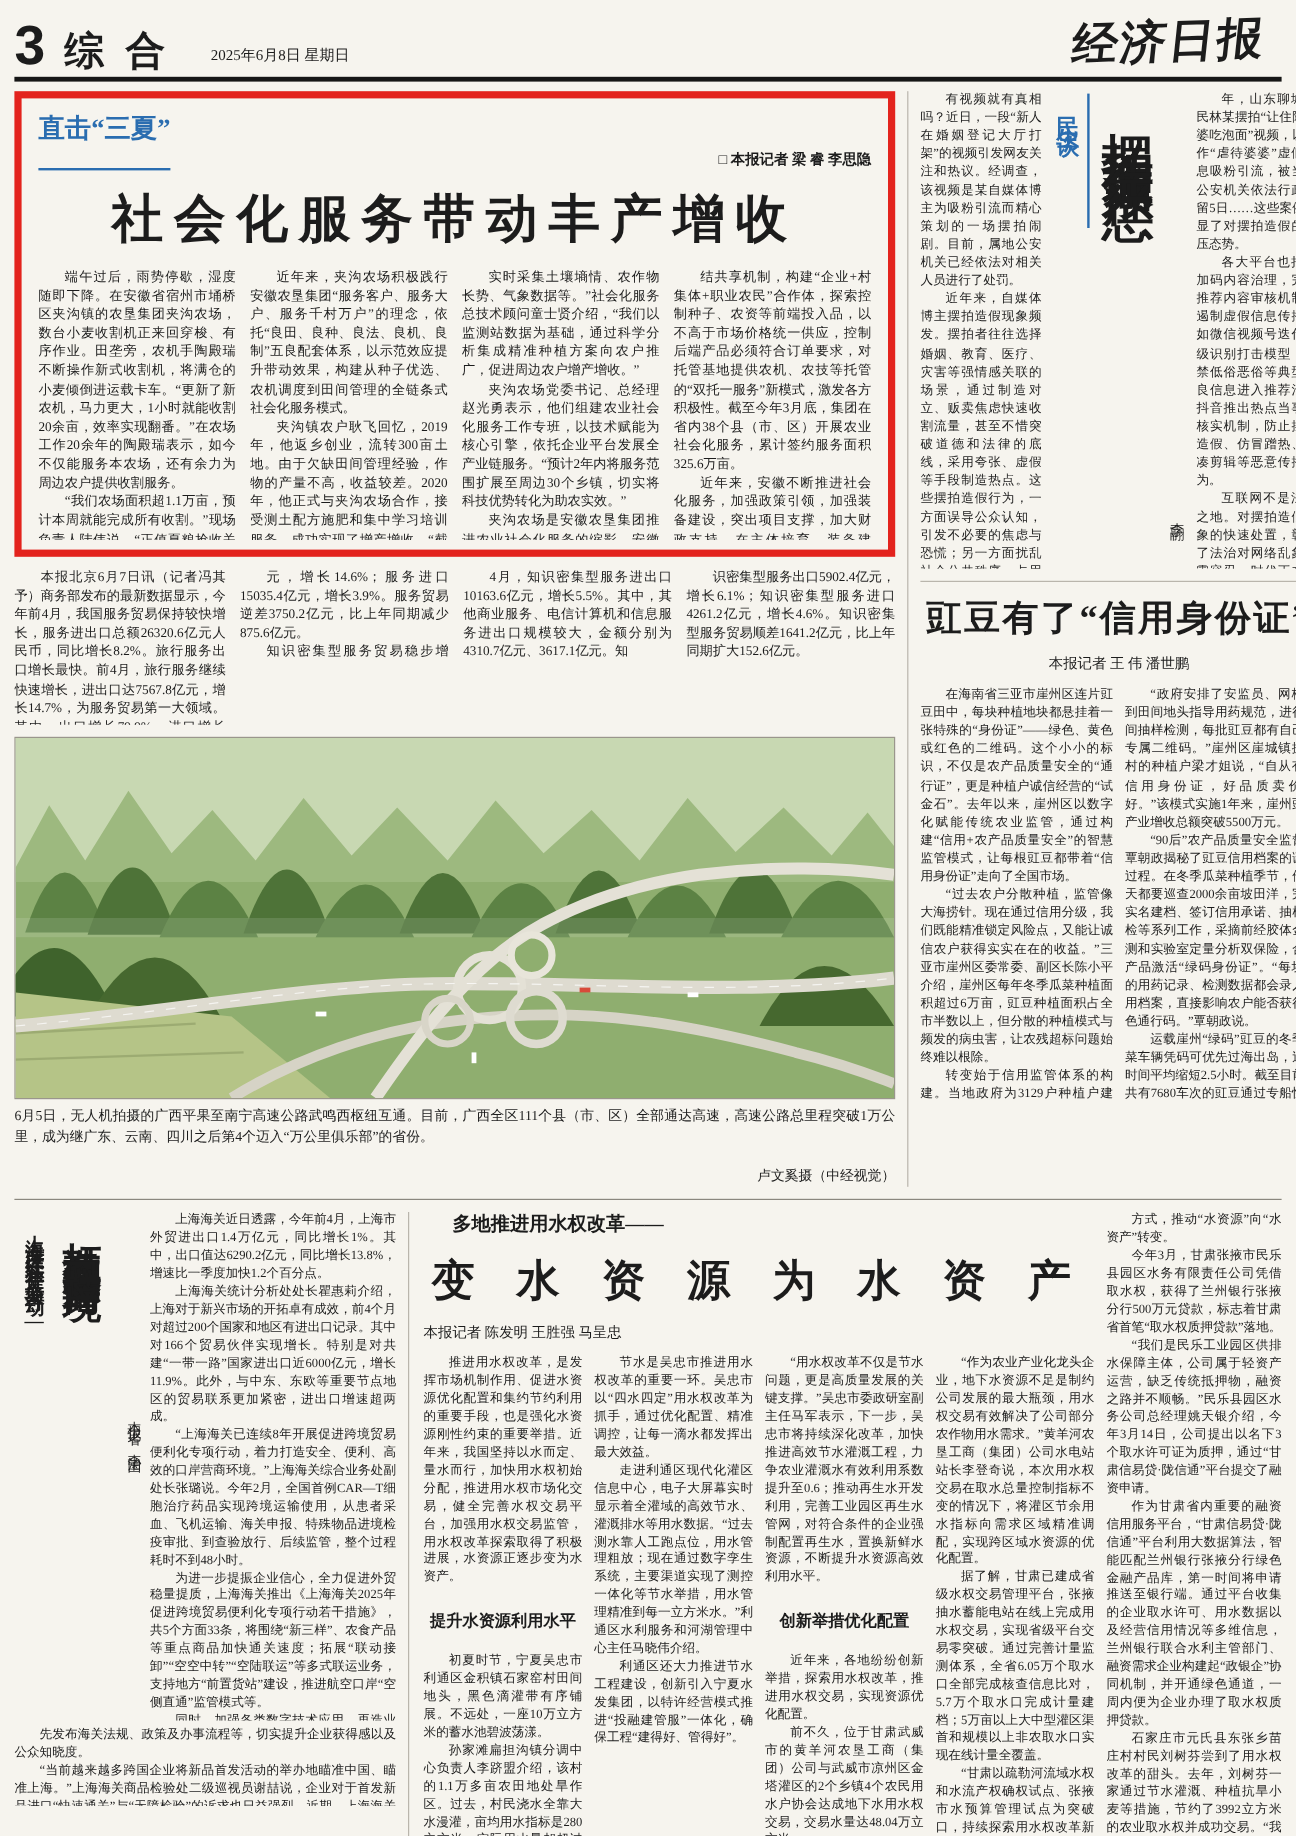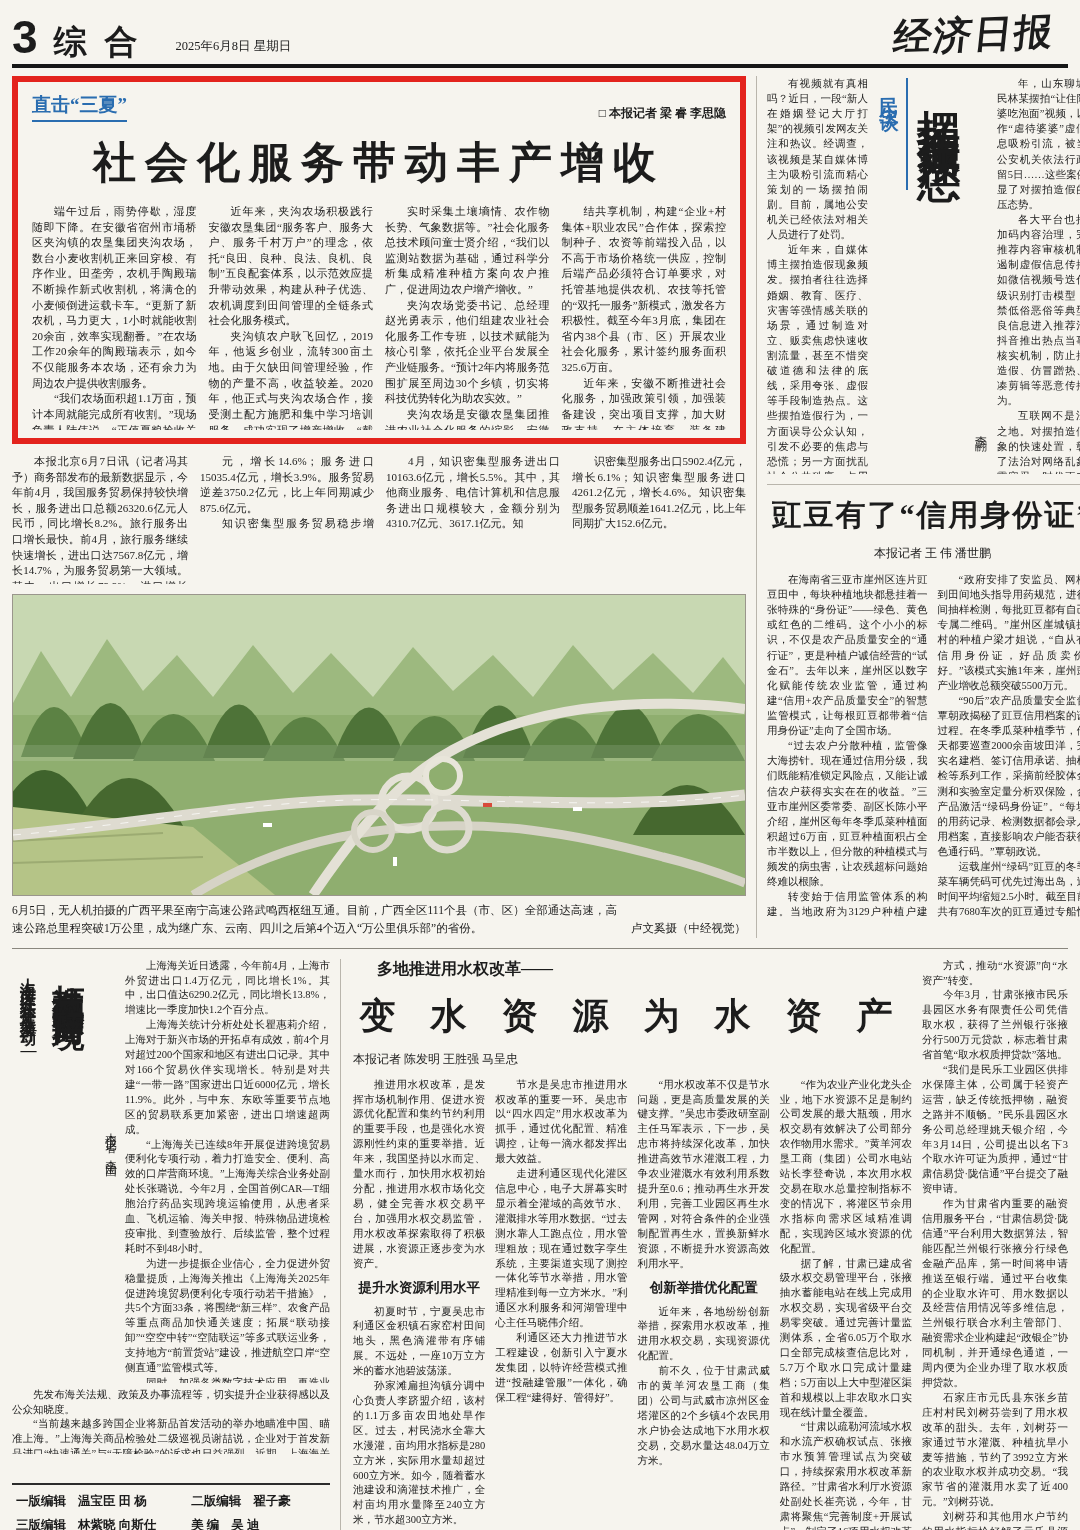--- a/index.html
+++ b/index.html
@@ -2,37 +2,37 @@
 <html><head>
 <meta charset="utf-8">
 <style>
   html,body{margin:0;padding:0;background:#dddbd5;}
   .page{position:relative;width:1080px;height:1530px;box-sizing:border-box;margin:0 auto;
         padding:6px 12px;background:#f6f4ee;color:#1c1c1c;overflow:hidden;
         font-family:"Liberation Serif","DejaVu Serif",serif;}
   .jtext{text-align:justify;}
   .para{margin:0;text-indent:2em;}
   .col-subhead{font-family:"Liberation Sans","DejaVu Sans",sans-serif;font-weight:bold;
-               font-size:13.5px;text-align:center;margin:7px 0;text-indent:0;}
+               font-size:13.5px;text-align:center;margin:18px 0;text-indent:0;}
   
   .hdr{display:flex;align-items:flex-end;height:54px;border-bottom:4px solid #161616;padding-bottom:4px;}
   .hdr-num{font-family:"Liberation Sans","DejaVu Sans",sans-serif;font-weight:bold;font-size:46px;line-height:.95;}
   .hdr-sec{font-family:"Liberation Sans","DejaVu Sans",sans-serif;font-weight:bold;font-size:33px;
            letter-spacing:18px;margin-left:16px;line-height:1.05;}
   .hdr-date{font-size:12.5px;margin-left:20px;padding-bottom:5px;}
   .hdr-logo{margin-left:auto;font-weight:bold;font-size:38px;transform:skewX(-8deg) rotate(-2deg);
             padding-right:14px;letter-spacing:2px;}
   
   .main-upper{display:flex;margin-top:8px;}
   .left-stack{width:734px;}
   .right-stack{flex:1;margin-left:10px;padding-left:10px;border-left:1px solid #b9b5ac;}
   
   .red-box{border:6px solid #e3231d;padding:10px 14px 8px;}
   .rb-toprow{display:flex;justify-content:space-between;align-items:flex-end;}
-  .rb-kicker{font-weight:bold;font-size:19px;color:#2a6db0;border-bottom:2.5px solid #2a6db0;padding-bottom:2px;}
+  .rb-kicker{font-weight:bold;font-size:22px;color:#2a6db0;border-bottom:2.5px solid #2a6db0;padding-bottom:18px;}
   .rb-byline{font-size:12px;font-weight:bold;}
   .rb-headline{text-align:center;font-family:Liberation Mono, monospace;font-weight:bold;
                font-size:43px;letter-spacing:9px;margin:12px 0 12px;white-space:nowrap;}
   .rb-cols{display:flex;gap:12px;height:226px;overflow:hidden;}
   .rb-col{flex:1;font-size:11px;line-height:1.42;}
   
   .minsheng{display:flex;gap:8px;height:398px;overflow:hidden;}
   .ms-col{width:101px;font-size:10.5px;line-height:1.44;}
   .ms-mid{display:flex;flex:1;justify-content:center;}
   .vtx{writing-mode:vertical-rl;text-orientation:upright;}
@@ -46,21 +46,21 @@
   
   .service{margin-top:10px;display:flex;gap:12px;height:130px;overflow:hidden;}
   .svc-intro{width:176px;font-size:11px;line-height:1.42;}
   .svc-main{flex:1;}
   .svc-headline{text-align:center;font-weight:900;font-size:30px;letter-spacing:1px;margin:4px 0 12px;white-space:nowrap;}
   .svc-cols{display:flex;gap:12px;height:78px;overflow:hidden;}
   .svc-col{flex:1;font-size:11px;line-height:1.42;}
   
   .photo-block{margin-top:10px;}
   .photo-frame{border:1px solid #9a968c;display:block;}
-  .caption-row{display:flex;gap:14px;margin-top:6px;font-size:11.5px;line-height:1.55;}
+  .caption-row{display:flex;gap:14px;margin-top:6px;font-size:11.5px;line-height:1.55;flex-direction:column;}
   .caption{flex:1;}
   .credit{white-space:nowrap;align-self:flex-end;}
   
   .jd-headline{text-align:center;font-weight:900;font-size:30px;letter-spacing:2px;white-space:nowrap;}
   .jd-byline{text-align:center;font-size:12px;margin:9px 0 10px;}
   .jd-cols{display:flex;gap:10px;height:348px;overflow:hidden;}
   .jd-col{flex:1;font-size:10.5px;line-height:1.44;}
   
   .bottom-band{display:flex;margin-top:10px;border-top:1px solid #8a877e;padding-top:10px;height:588px;box-sizing:border-box;}
   .customs{width:318px;padding-right:10px;border-right:1px solid #b9b5ac;display:flex;flex-direction:column;}

